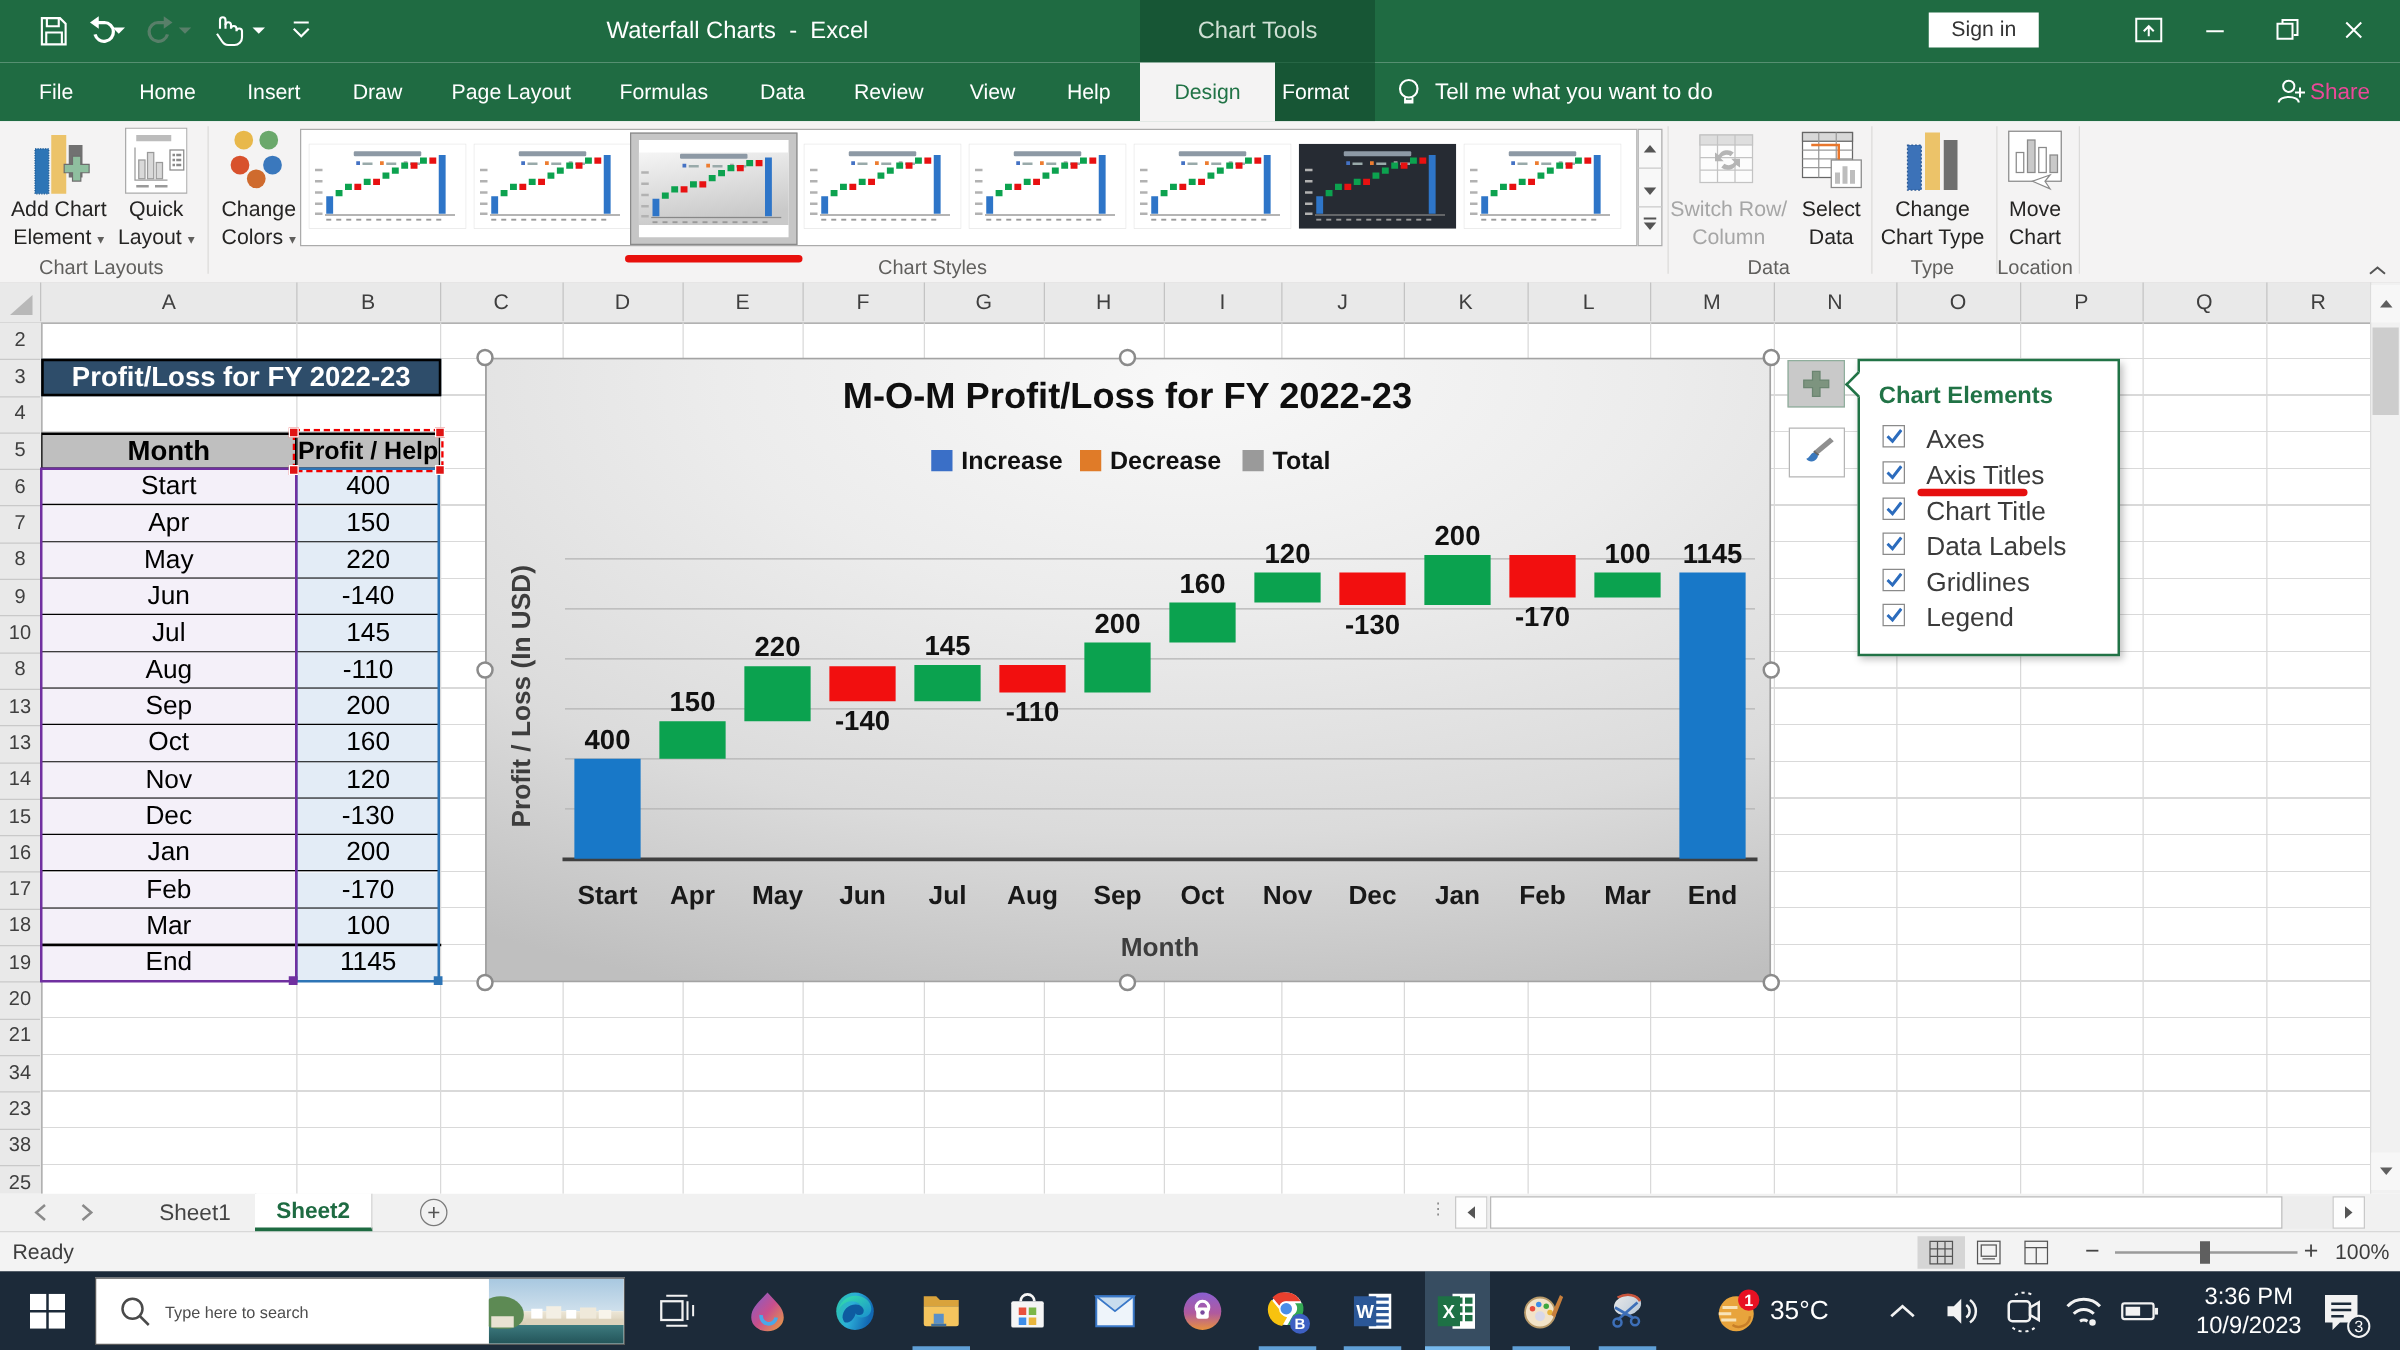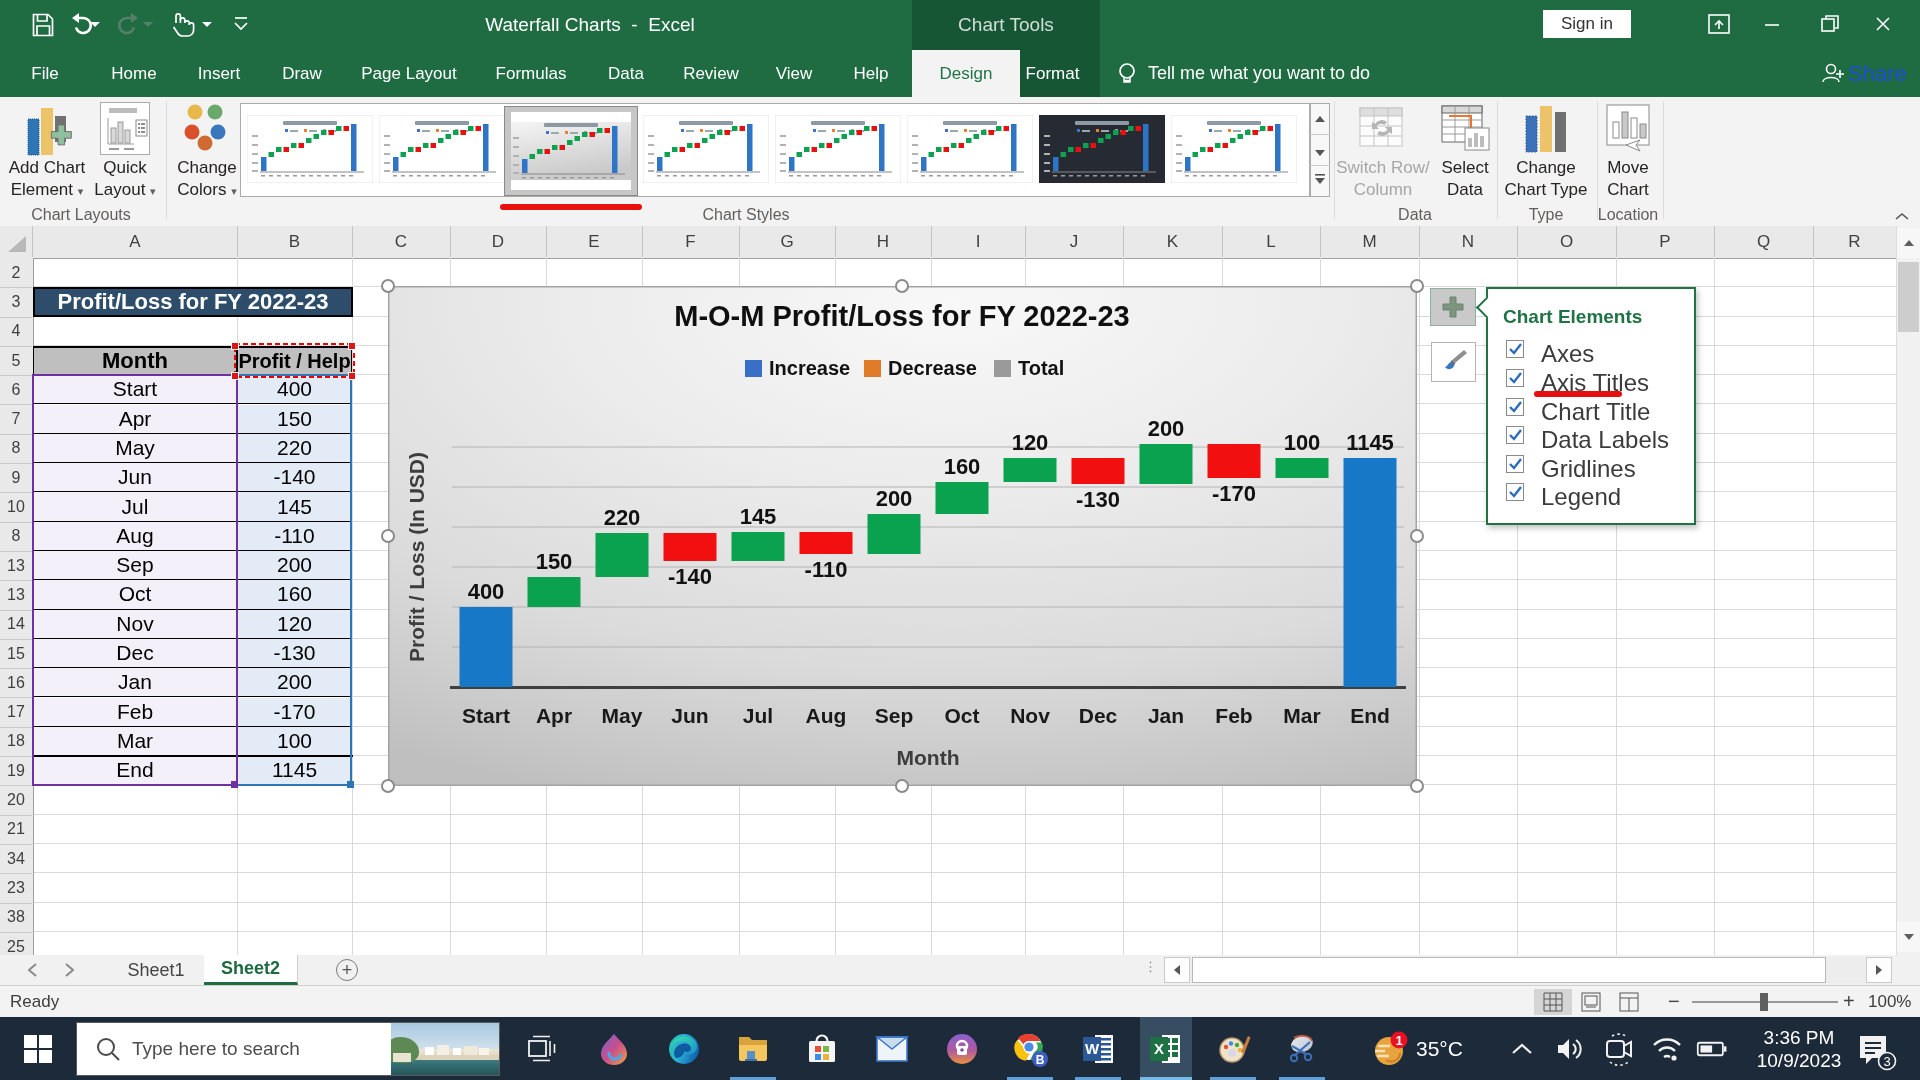--- a/index.html
+++ b/index.html
@@ -33,21 +33,21 @@
 #vscroll{left:1896px;top:226px;width:24px;height:729px;background:#f1f1f1;border-left:1px solid #dcdcdc}
 
 #tabbar{left:0;top:955px;width:1920px;height:30px;background:#f1f1f1;border-bottom:1px solid #cfcfcf}
 #statusbar{left:0;top:986px;width:1920px;height:31px;background:#f3f3f3}
 
 #taskbar{left:0;top:1017px;width:1920px;height:63px;background:#1c2a39}
 .underl{position:absolute;top:1077px;height:3px;background:#5f9fd6}
 .trayico{position:absolute;top:1032px;width:34px;height:34px;display:flex;align-items:center;justify-content:center}
 .chk{position:absolute;width:18px;height:18px;border:1.5px solid #8a8a8a;background:#fff;box-sizing:border-box;display:flex;align-items:center;justify-content:center}
 .chk svg{display:block}
-.cklbl{position:absolute;font-size:24px;color:#3b3b3b}
+.cklbl{position:absolute;font-size:21px;color:#3b3b3b}
 </style>
 </head>
 <body>
 
 <div class="a" id="titlebar"></div>
 <div class="a" id="ctools" style="display:flex;align-items:center;justify-content:center">Chart Tools</div>
 
 <svg class="a" style="left:30px;top:10px" width="230" height="30" viewBox="0 0 230 30">
  <g stroke="#fff" fill="none" stroke-width="1.7">
   <path d="M3.5 4.5 h14.5 l4.5 4.5 v16.5 h-19 z"></path>
@@ -104,21 +104,21 @@
 <svg class="a" style="left:1112px;top:59px" width="30" height="30" viewBox="0 0 30 30" fill="none" stroke="#fff" stroke-width="1.7">
  <circle cx="15" cy="12" r="7"></circle>
     <path d="M12 19 v4 h6 v-4 m-6 2.5 h6" stroke-width="1.5"></path>
 </svg>
 <div class="a" style="left:1148px;top:50px;height:47px;display:flex;align-items:center;color:#fff;font-size:18px">Tell me what you want to do</div>
 <svg class="a" style="left:1820px;top:60px" width="26" height="26" viewBox="0 0 26 26" fill="none" stroke="#fff" stroke-width="1.6">
  <circle cx="11" cy="9" r="4.5"></circle>
     <path d="M3 22 c0 -6 16 -6 16 0"></path>
     <path d="M20 10 v8 m-4 -4 h8"></path>
 </svg>
-<div class="a" style="left:1848px;top:50px;height:47px;display:flex;align-items:center;color:#1d4ed8;font-size:22px">Share</div>
+<div class="a" style="left:1848px;top:50px;height:47px;display:flex;align-items:center;color:#ec4899;font-size:18px">Share</div>
 
 <div class="a" id="ribbon"></div>
 <svg width="0" height="0" style="position:absolute">
     <defs>
 <g id="mini">
  <rect x="36" y="6" width="54" height="4" rx="1" fill="#8d99a5"></rect>
  <rect x="38" y="14" width="3" height="3" fill="#4472c4"></rect>
         <rect x="43" y="15" width="8" height="2" fill="#9aa"></rect>
  <rect x="57" y="14" width="3" height="3" fill="#ed7d31"></rect>
         <rect x="62" y="15" width="8" height="2" fill="#9aa"></rect>
@@ -616,21 +616,21 @@
  <rect x="0" y="0" width="13" height="13"></rect>
     <rect x="15" y="0" width="13" height="13"></rect>
     <rect x="0" y="15" width="13" height="13"></rect>
     <rect x="15" y="15" width="13" height="13"></rect>
 </svg>
 <div class="a" style="left:76px;top:1022px;width:424px;height:54px;background:#fff;border:1px solid #5a5a5a;box-sizing:border-box"></div>
 <svg class="a" style="left:94px;top:1035px" width="28" height="28" viewBox="0 0 28 28" fill="none" stroke="#4a4a4a" stroke-width="2">
     <circle cx="12" cy="12" r="8"></circle>
     <path d="M18 18 l7 7"></path>
   </svg>
-<div class="a" style="left:132px;top:1022px;height:54px;display:flex;align-items:center;font-size:19px;color:#4d4d4d">Type here to search</div>
+<div class="a" style="left:132px;top:1022px;height:54px;display:flex;align-items:center;font-size:13px;color:#4d4d4d">Type here to search</div>
 <div class="a" style="left:391px;top:1023px;width:108px;height:52px;overflow:hidden">
  <div class="a" style="left:0;top:0;width:108px;height:26px;background:linear-gradient(180deg,#a8c8e0,#cfe0ec)"></div>
  <div class="a" style="left:0;top:26px;width:108px;height:11px;background:linear-gradient(180deg,#ece6d6,#d8cdb4)"></div>
  <div class="a" style="left:0;top:37px;width:108px;height:15px;background:linear-gradient(180deg,#3d7a7e,#235459)"></div>
  <div class="a" style="left:-6px;top:14px;width:34px;height:26px;background:#5d8a54;border-radius:45% 55% 40% 40%"></div>
  <div class="a" style="left:2px;top:30px;width:18px;height:9px;background:#e8e2d2"></div>
  <div class="a" style="left:34px;top:24px;width:9px;height:8px;background:#fff"></div>
  <div class="a" style="left:46px;top:22px;width:12px;height:10px;background:#f3efe4"></div>
  <div class="a" style="left:62px;top:25px;width:8px;height:7px;background:#fff"></div>
  <div class="a" style="left:73px;top:23px;width:13px;height:9px;background:#efe9da"></div>

